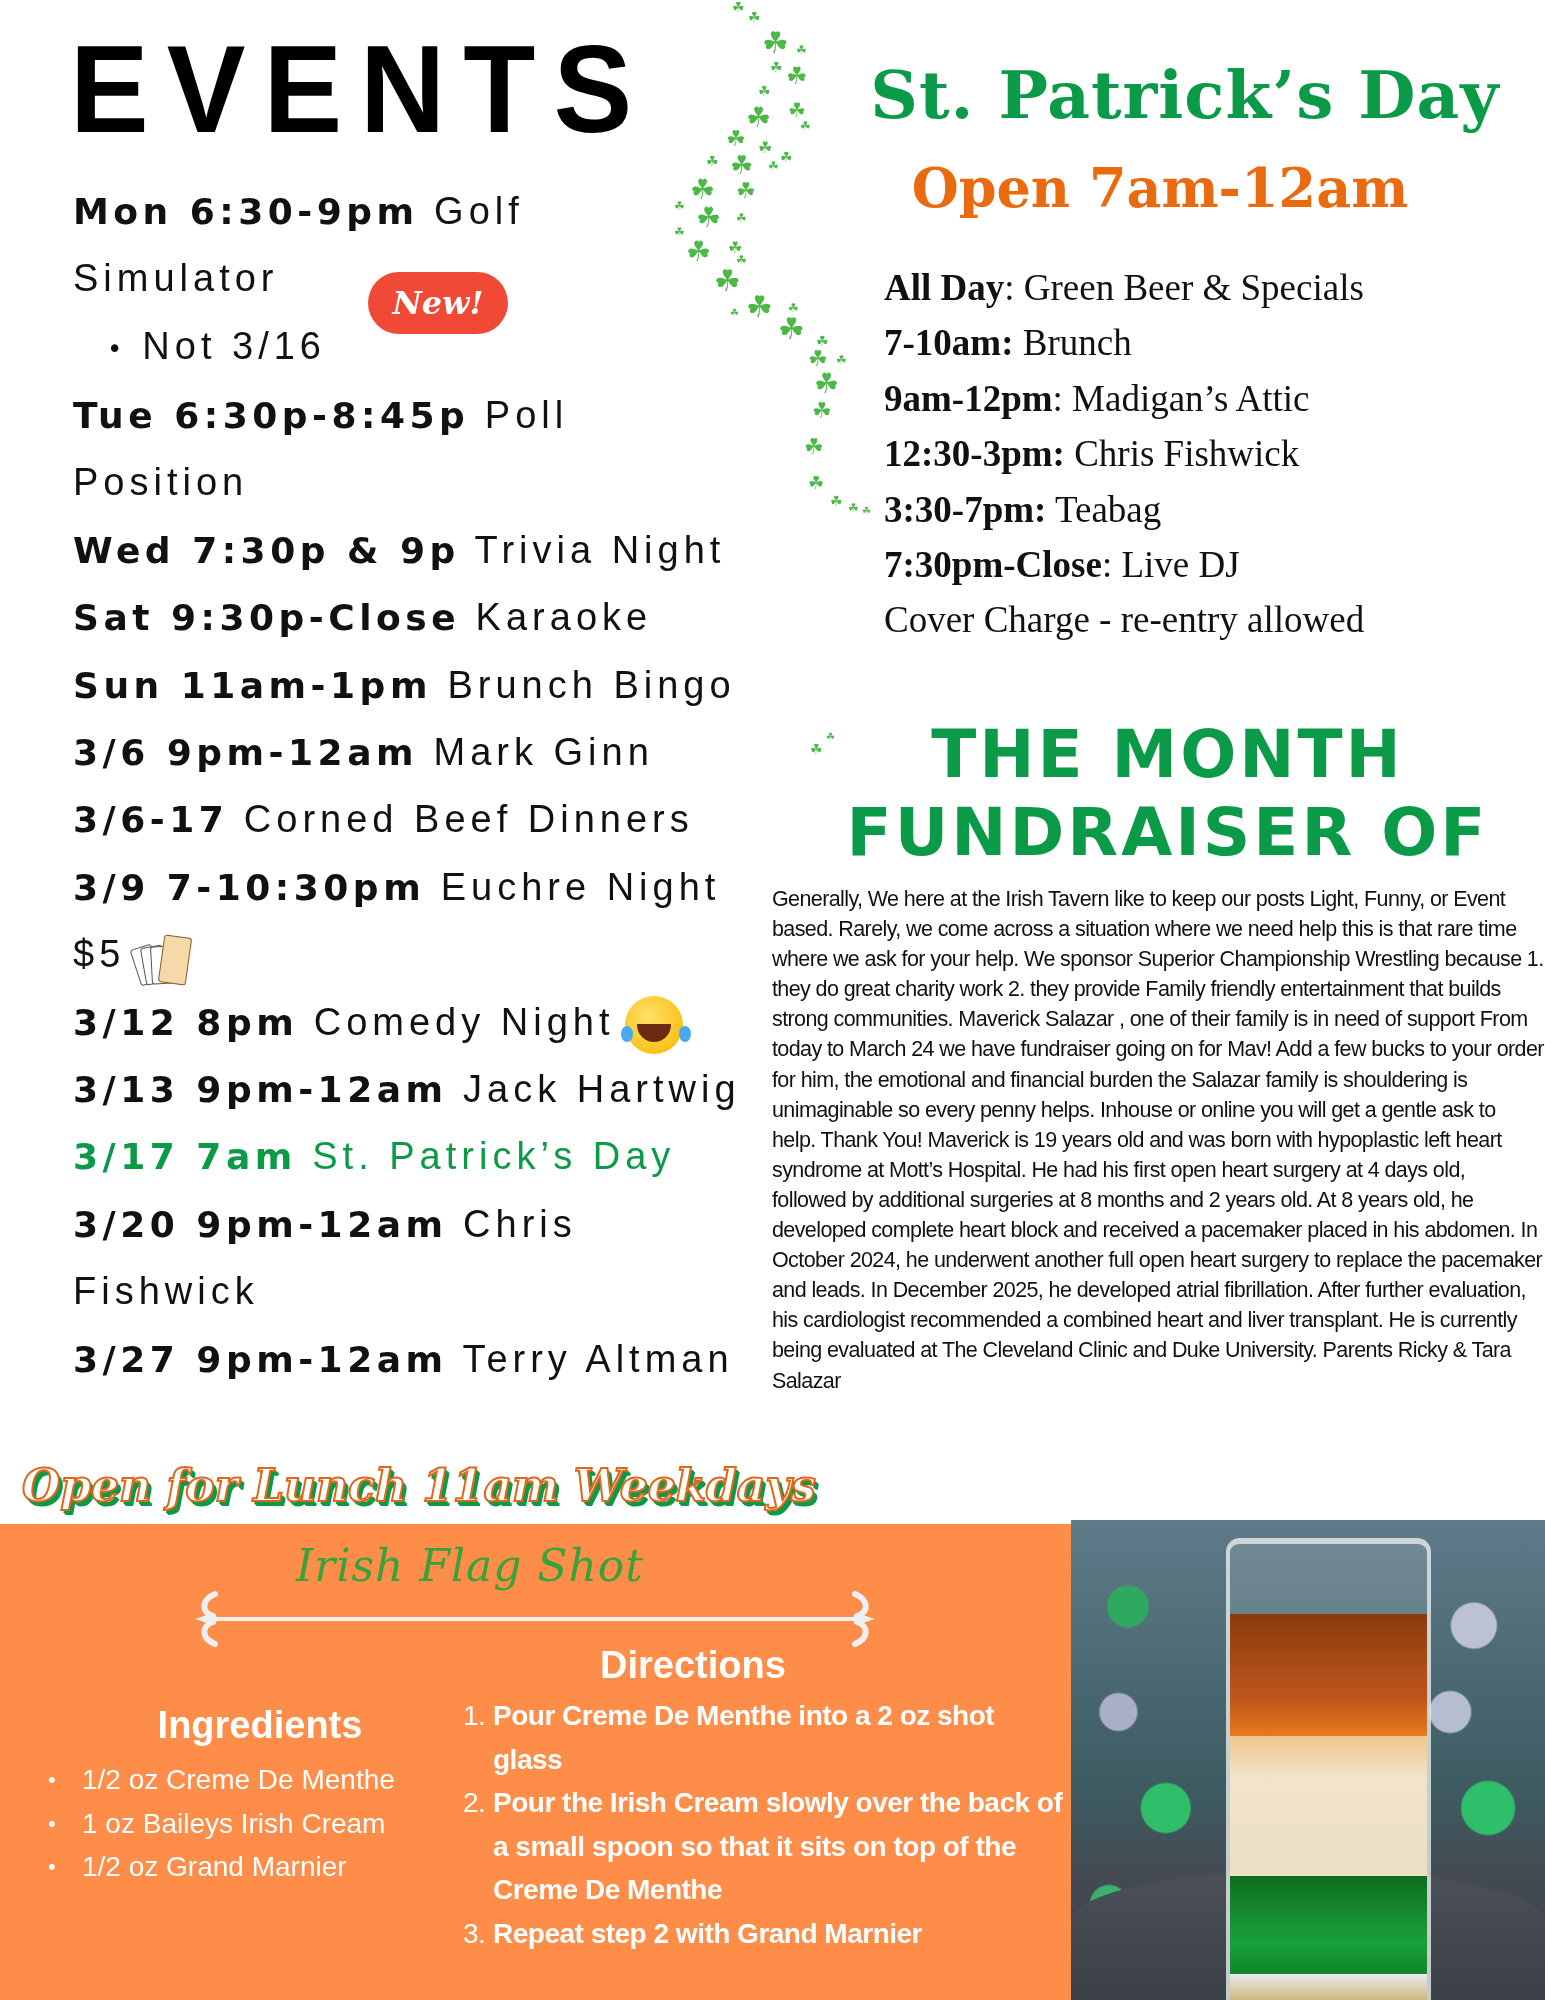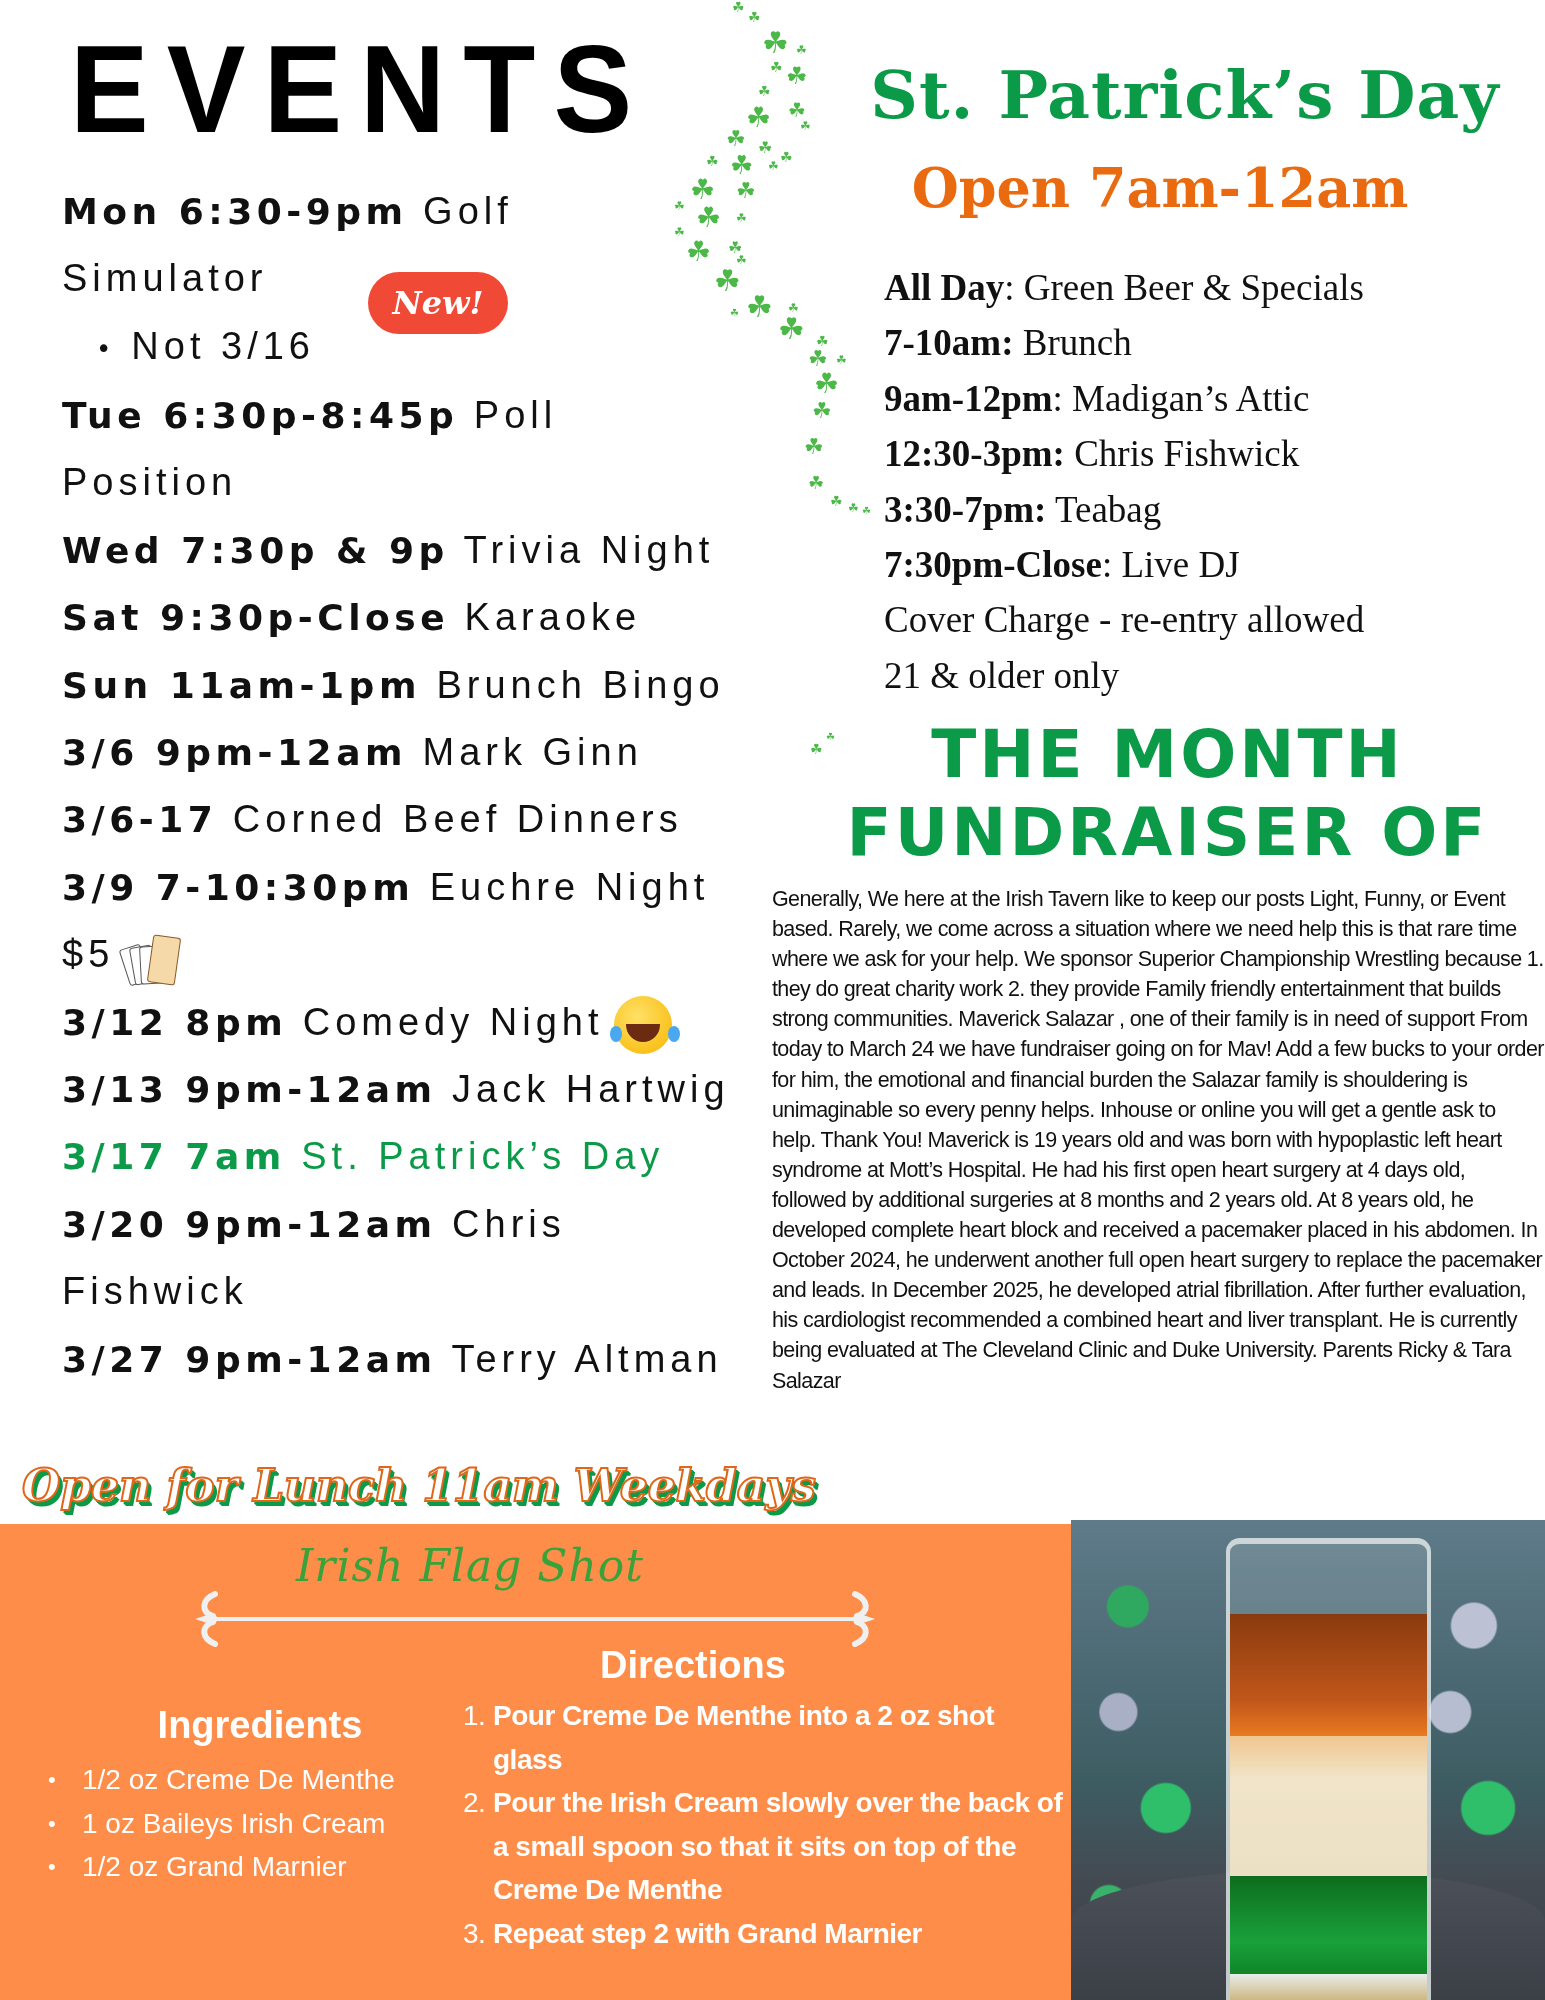--- a/index.html
+++ b/index.html
@@ -6,21 +6,21 @@
   html, body { width: 1545px; height: 2000px; background: #ffffff; overflow: hidden; }
   body { position: relative; font-family: "DejaVu Sans", sans-serif; color: #111; }
 
   
   .events-title {
     position: absolute; left: 70px; top: 30px;
     font-family: "Liberation Sans", sans-serif; font-weight: 700;
     font-size: 118px; letter-spacing: 18px; line-height: 1; color: #000;
     transform: scaleY(1.05);
   }
-  .events-list { position: absolute; left: 62px; top: 178px; width: 700px; }
+  .events-list { position: absolute; left: 73px; top: 178px; width: 700px; }
   .ev-line {
     font-family: "DejaVu Sans", sans-serif; font-size: 36px; line-height: 66.4px;
     letter-spacing: 4px; white-space: nowrap; color: #111;
   }
   .ev-line .when { font-weight: 700; letter-spacing: 4.5px; }
   .ev-line .what { font-weight: 300; font-family: "Liberation Sans", sans-serif; font-size: 38px; letter-spacing: 5px; }
   .ev-line.cont { padding-left: 0; }
   .ev-line.sub { padding-left: 34px; }
   .ev-line.sub .bullet { font-size: 26px; margin-right: 16px; vertical-align: middle; }
   .ev-line.green, .ev-line.green .when, .ev-line.green .what { color: #0a9a48; }
@@ -232,21 +232,20 @@
 <div class="stp-hours">Open 7am-12am</div>
 
 <div class="stp-list">
   <div class="stp-line"><b>All Day</b><span>: </span><span>Green Beer &amp; Specials</span></div>
   <div class="stp-line"><b>7-10am:</b><span> </span><span>Brunch</span></div>
   <div class="stp-line"><b>9am-12pm</b><span>: </span><span>Madigan’s Attic</span></div>
   <div class="stp-line"><b>12:30-3pm:</b><span> </span><span>Chris Fishwick</span></div>
   <div class="stp-line"><b>3:30-7pm:</b><span> </span><span>Teabag</span></div>
   <div class="stp-line"><b>7:30pm-Close</b><span>: </span><span>Live DJ</span></div>
   <div class="stp-line"><span>Cover Charge - re-entry allowed</span></div>
-  <div class="stp-line"><span>21 &amp; older only</span></div>
 </div>
 
 <div class="fund-title">
   <div>THE MONTH</div>
   <div>FUNDRAISER OF</div>
 </div>
 <div class="fund-body">Generally, We here at the Irish Tavern like to keep our posts Light, Funny, or Event based. Rarely, we come across a situation where we need help this is that rare time where we ask for your help. We sponsor Superior Championship Wrestling because 1. they do great charity work 2. they provide Family friendly entertainment that builds strong communities. Maverick Salazar , one of their family is in need of support From today to March 24 we have fundraiser going on for Mav! Add a few bucks to your order for him, the emotional and financial burden the Salazar family is shouldering is unimaginable so every penny helps. Inhouse or online you will get a gentle ask to help. Thank You! Maverick is 19 years old and was born with hypoplastic left heart syndrome at Mott’s Hospital. He had his first open heart surgery at 4 days old, followed by additional surgeries at 8 months and 2 years old. At 8 years old, he developed complete heart block and received a pacemaker placed in his abdomen. In October 2024, he underwent another full open heart surgery to replace the pacemaker and leads. In December 2025, he developed atrial fibrillation. After further evaluation, his cardiologist recommended a combined heart and liver transplant. He is currently being evaluated at The Cleveland Clinic and Duke University. Parents Ricky &amp; Tara Salazar</div>
 
 <div class="recipe">
   <div class="recipe-title">Irish Flag Shot</div>

